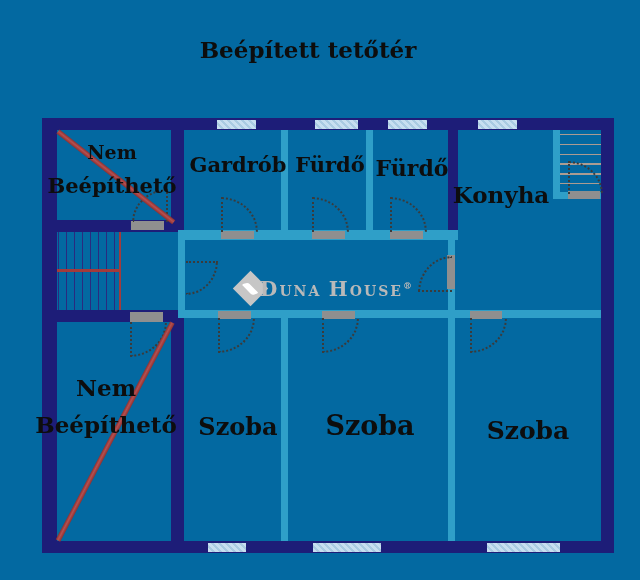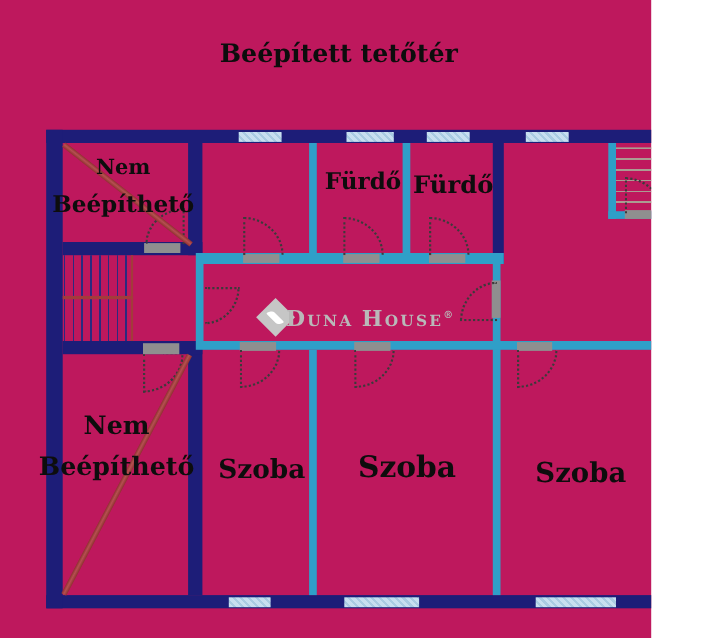--- a/index.html
+++ b/index.html
@@ -1,16 +1,16 @@
 <!DOCTYPE html>
 <html><head>
 <meta charset="utf-8">
 <style>
   html,body{margin:0;padding:0;background:#ffffff;}
-  #canvas{position:relative;width:592px;height:580px;background:#be185d;overflow:hidden;
+  #canvas{position:relative;width:640px;height:580px;background:#0369a1;overflow:hidden;
           font-family:"DejaVu Serif","Liberation Serif",serif;}
   .abs{position:absolute;}
   .navy{position:absolute;background:#1d1d78;}
   .cyan{position:absolute;background:#2f9fc8;}
   .window{position:absolute;background:repeating-linear-gradient(45deg,#c7dff0 0 3px,#a9cbe2 3px 5px);}
   .sill{position:absolute;background:#8f8f8f;}
   .lbl{position:absolute;transform:translate(-50%,-50%);font-weight:700;color:#0d0d0d;white-space:nowrap;}
   .door{position:absolute;}
   .d-tl-r{border-top-left-radius:100%;border-top:2px dotted #3b3b3b;border-left:2px dotted #3b3b3b;border-right:2px dotted #3b3b3b;}
   .d-tl-b{border-top-left-radius:100%;border-top:2px dotted #3b3b3b;border-left:2px dotted #3b3b3b;border-bottom:2px dotted #3b3b3b;}
@@ -106,21 +106,23 @@
   <div class="diamond" style="left:238px;top:276px;">
     <div class="diamond-inner"></div>
   </div>
   <div class="wm-text" style="left:336px;top:289px;">
     <span class="wm-big">D</span><span class="wm-small">UNA</span>
     <span class="wm-big">H</span><span class="wm-small">OUSE</span><span class="wm-reg">®</span>
   </div>
 
   <div class="lbl" style="left:112px;top:152px;font-size:19px;">Nem</div>
   <div class="lbl" style="left:112px;top:185px;font-size:21px;">Beépíthető</div>
+  <div class="lbl" style="left:238px;top:164px;font-size:21px;">Gardrób</div>
   <div class="lbl" style="left:330px;top:164px;font-size:21px;">Fürdő</div>
   <div class="lbl" style="left:412px;top:168px;font-size:22px;">Fürdő</div>
+  <div class="lbl" style="left:501px;top:194px;font-size:23px;">Konyha</div>
   <div class="lbl" style="left:106px;top:387px;font-size:23px;">Nem</div>
   <div class="lbl" style="left:106px;top:424px;font-size:23px;">Beépíthető</div>
   <div class="lbl" style="left:238px;top:426px;font-size:24px;">Szoba</div>
   <div class="lbl" style="left:370px;top:425px;font-size:27px;">Szoba</div>
   <div class="lbl" style="left:528px;top:430px;font-size:25px;">Szoba</div>
 
 </div>
 
 </body></html>

